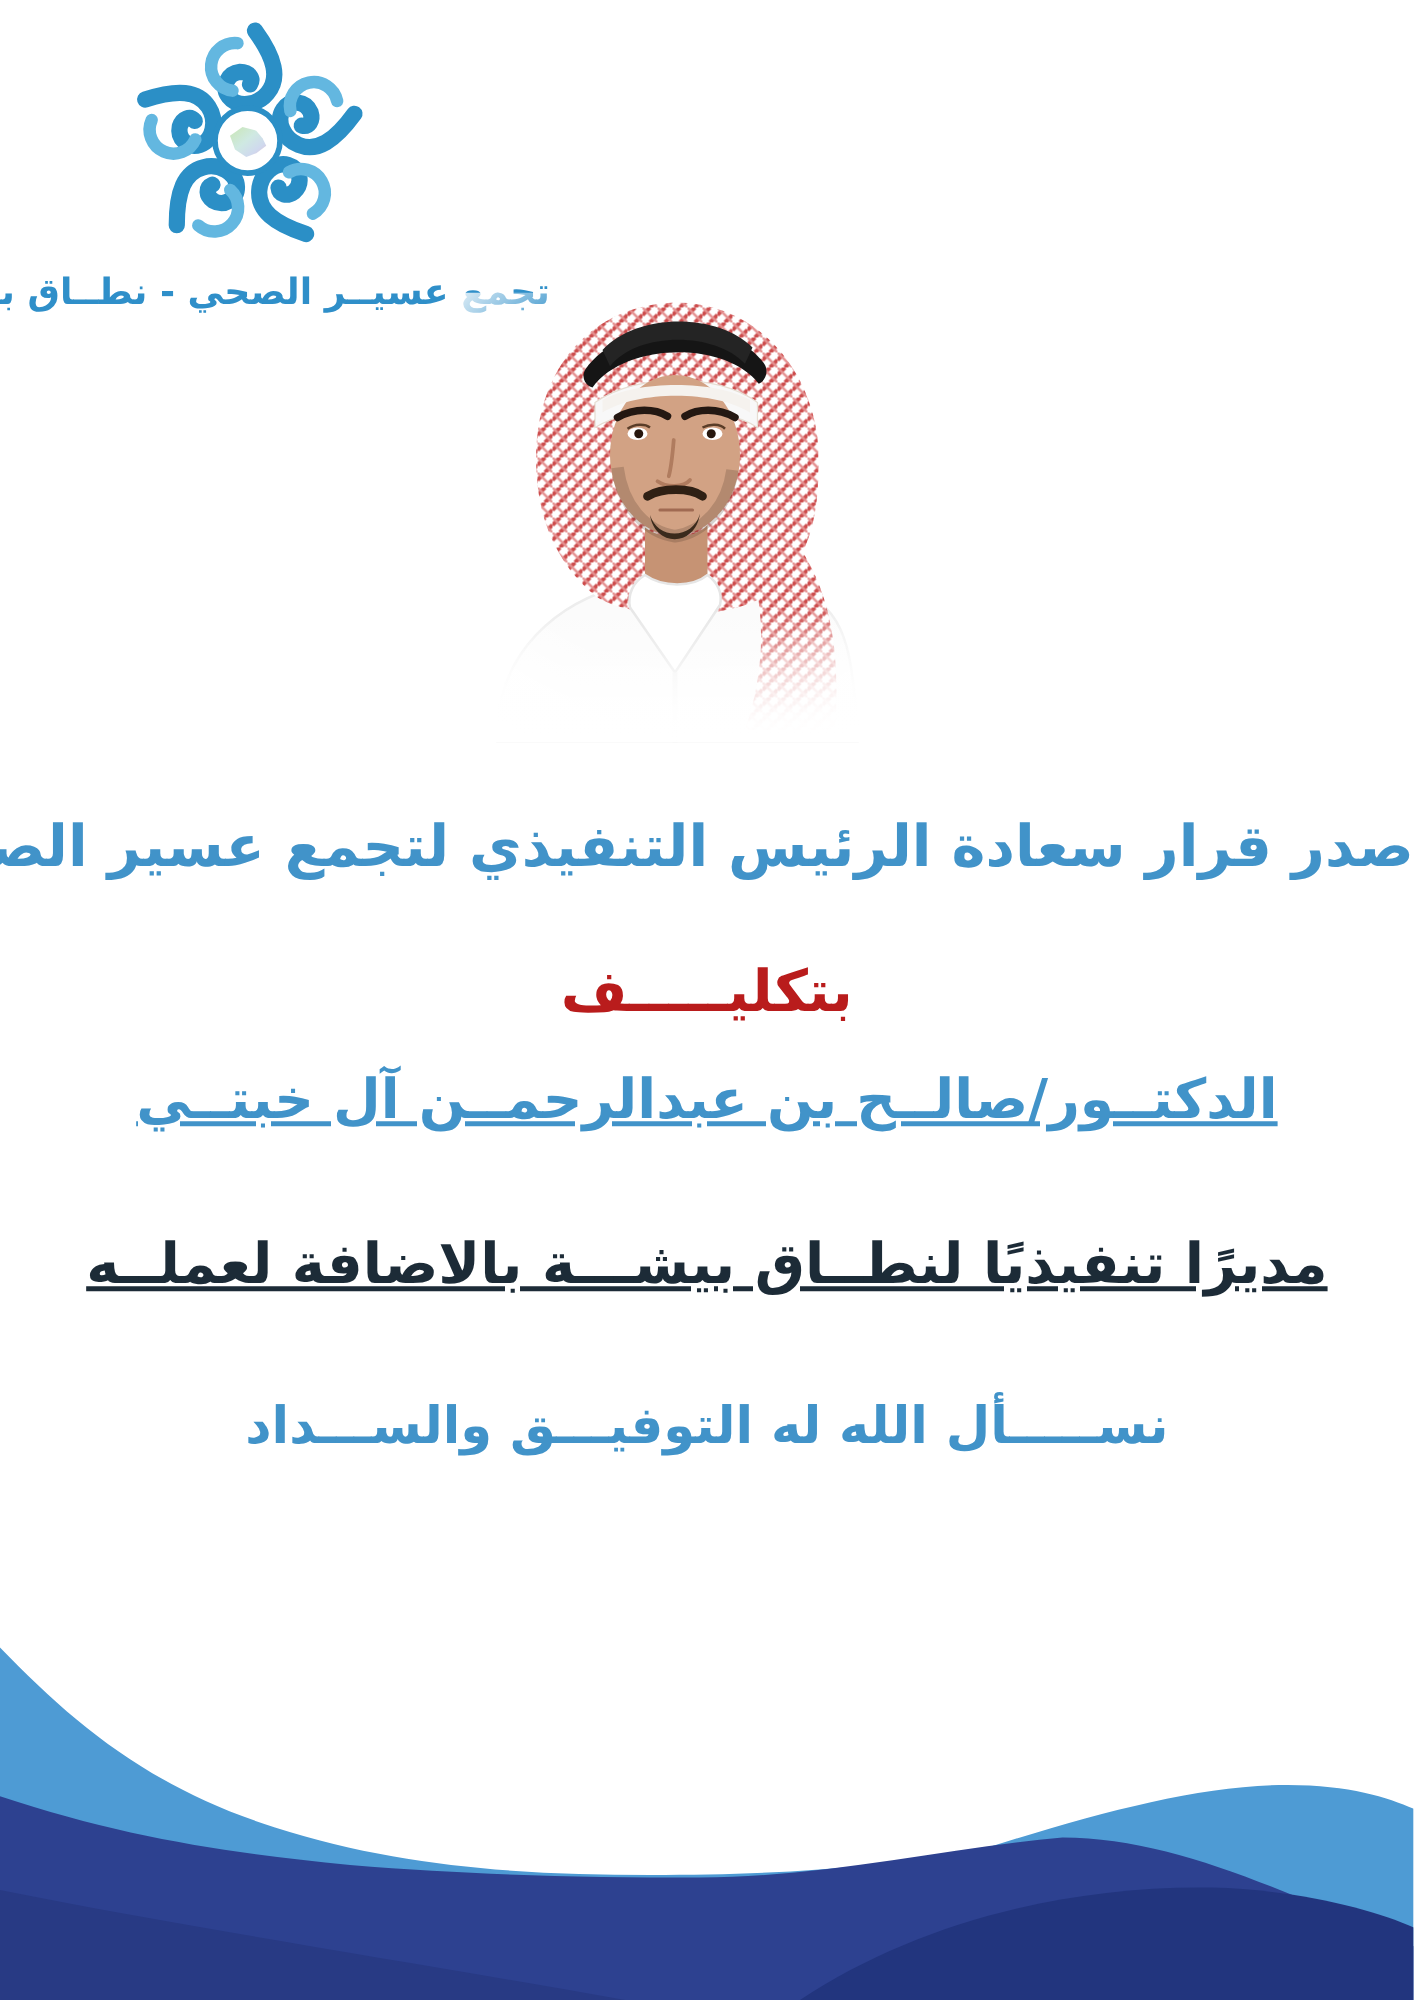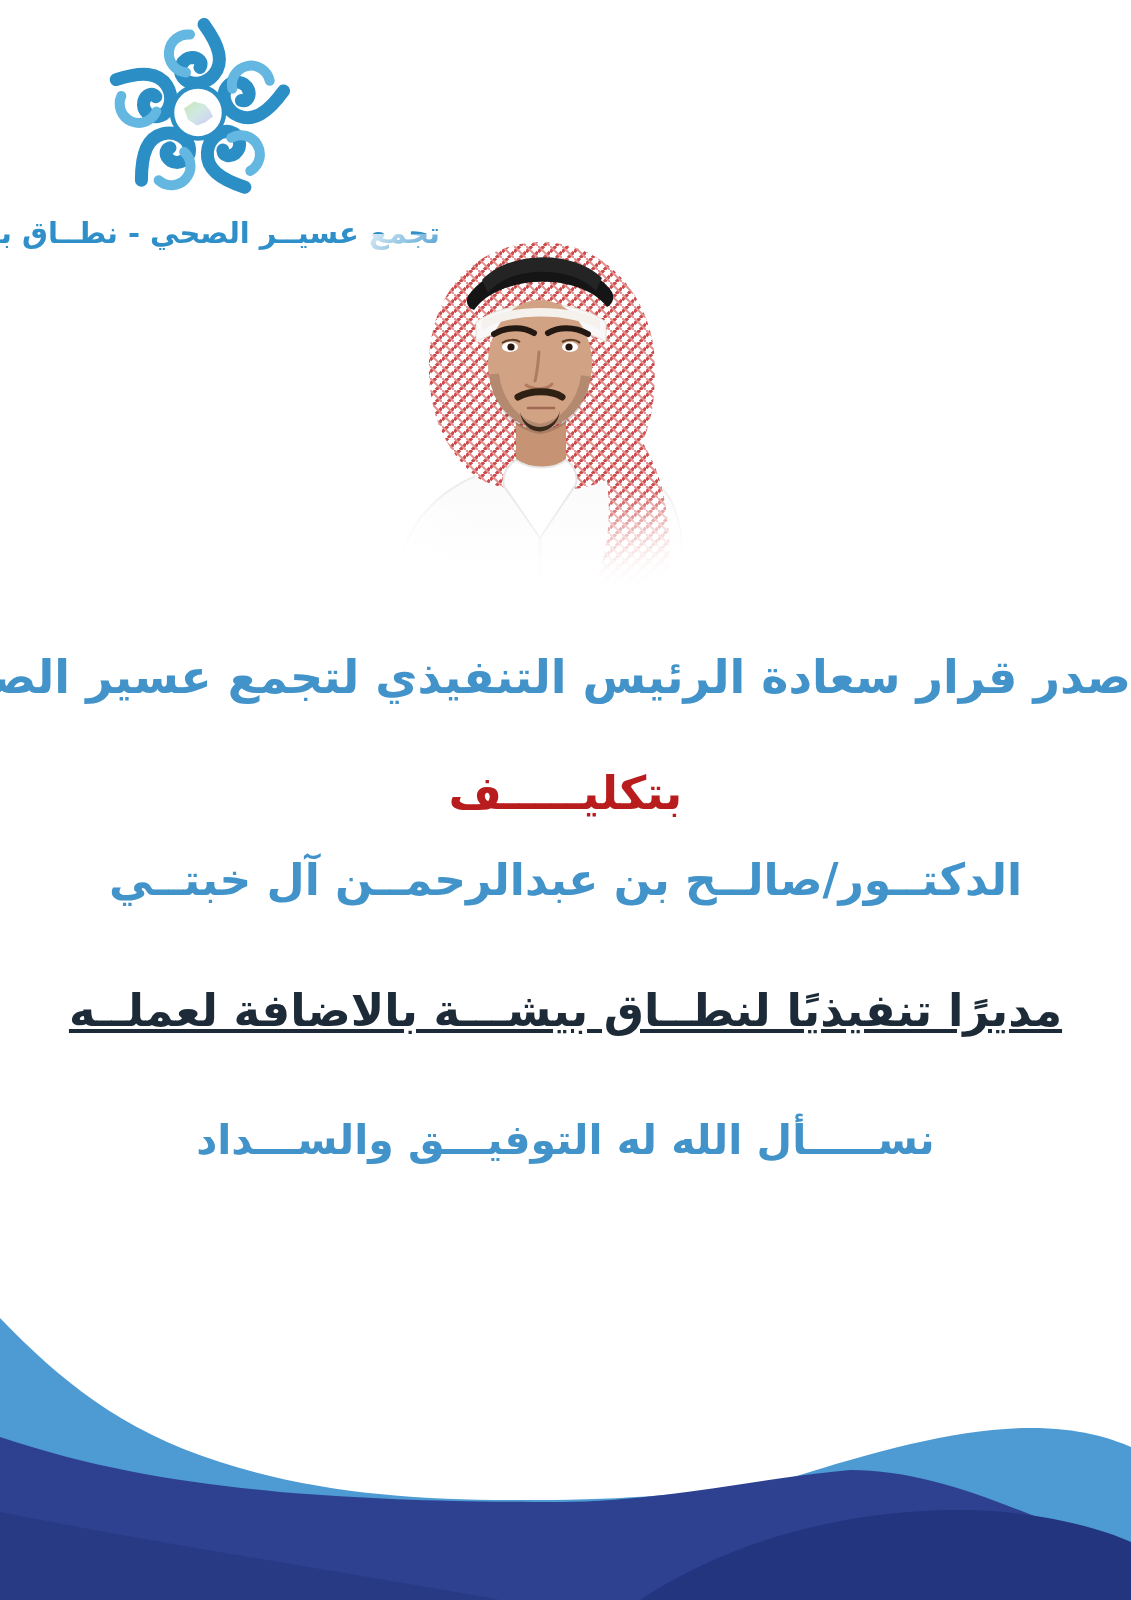--- a/index.html
+++ b/index.html
@@ -140,21 +140,21 @@
 
       <rect x="0" y="0" width="410" height="360" fill="url(#edgeFade)"></rect>
       <rect x="0" y="250" width="410" height="110" fill="url(#bottomFade)"></rect>
     </svg>
   </div>
 
   <div class="line line1" style="color: rgb(65, 147, 201);">صدر قرار سعادة الرئيس التنفيذي لتجمع عسير  الصحي</div>
 
   <div class="line line2" style="color: #b91c1c;">بتكليـــــف</div>
 
-  <div class="line line3" style="color: rgb(65, 147, 201);">الدكتــور/صالــح بن عبدالرحمــن آل خبتــي</div>
+  <div class="line line3" style="color: rgb(65, 147, 201); text-decoration: underline;">الدكتــور/صالــح بن عبدالرحمــن آل خبتــي</div>
 
   <div class="line line4" style="color: rgb(28, 43, 55);">مديرًا تنفيذيًا لنطــاق بيشـــة بالاضافة لعملــه</div>
 
   <div class="line line5" style="color: rgb(65, 147, 201);">نســـــأل الله له التوفيـــق والســـداد</div>
 
   <svg class="waves" viewBox="0 0 1131 300" preserveAspectRatio="none">
     <path d="M0,18 C60,80 120,130 220,162 C320,194 420,200 520,200 C620,200 700,195 790,178 C880,150 960,128 1030,128 C1080,128 1110,138 1131,147 L1131,300 L0,300 Z" fill="#4E9BD4"></path>
     <path d="M0,137 C100,170 180,182 280,192 C380,200 460,202 560,202 C660,202 760,178 850,170 C940,170 1030,215 1131,257 L1131,300 L0,300 Z" fill="#2D4190"></path>
     <path d="M0,212 C150,242 320,268 500,300 L0,300 Z" fill="#283A84"></path>
     <path d="M640,300 C730,240 850,208 970,210 C1040,212 1100,228 1131,242 L1131,300 Z" fill="#22357E"></path>

